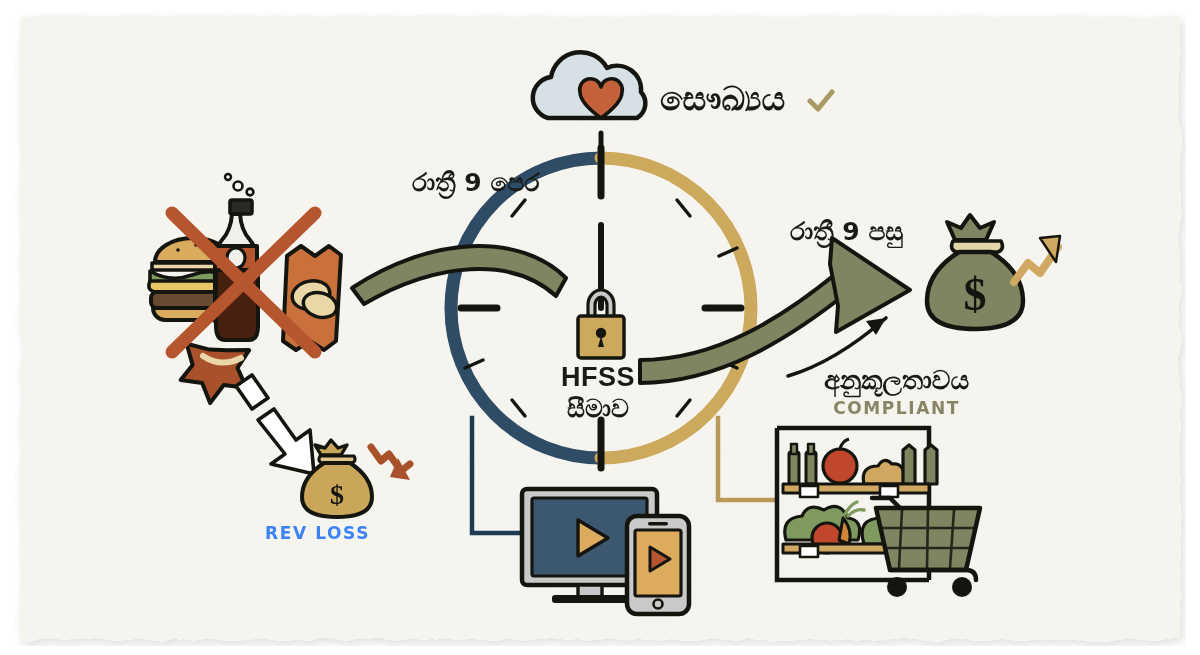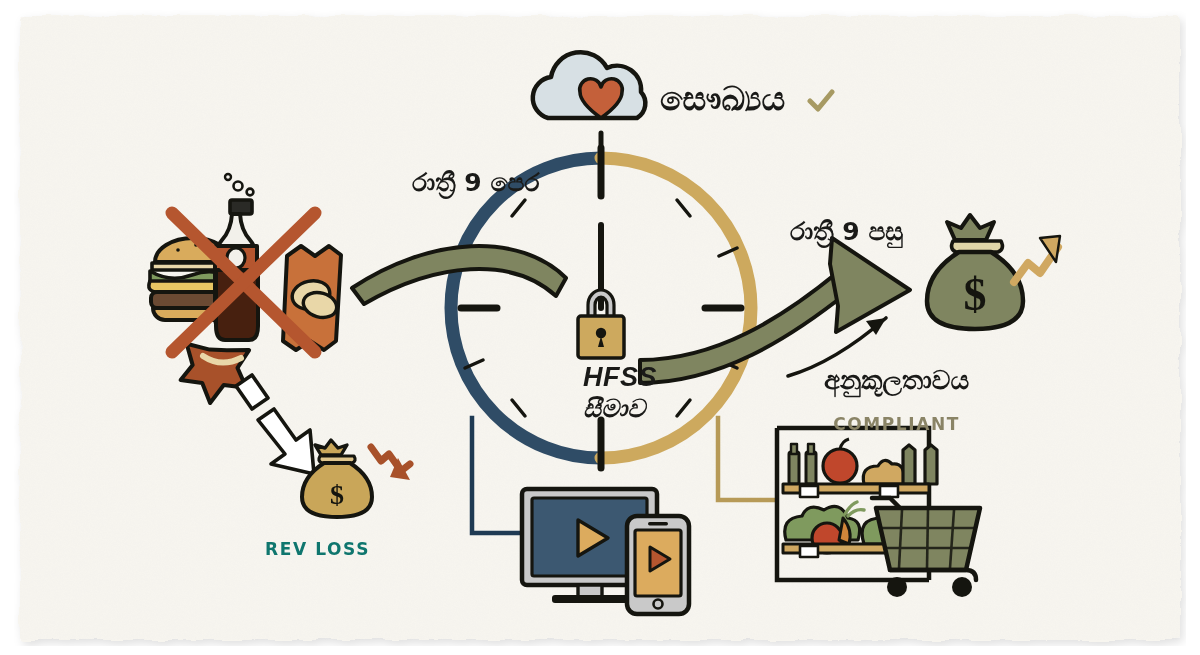--- a/index.html
+++ b/index.html
@@ -41,34 +41,34 @@
     text-align: center;
     white-space: nowrap;
     font-weight: 700;
   }
   .lbl .sub {
     display: block;
     font-size: 17px;
     letter-spacing: 1.6px;
     font-weight: 600;
     color: #8a8466;
-    margin-top: 18px;
+    margin-top: 2px;
   }
   .sin {
     font-family: "DejaVu Sans", "Liberation Sans", sans-serif;
   }
 
   #label-health      { left: 660px; top: 80px;  font-size: 33px; }
   #label-before-nine { left: 364px; top: 168px; font-size: 25px; margin-left: 48px; }
   #label-after-nine  { left: 790px; top: 208px; font-size: 25px; margin-top: 9px; }
-  #label-hfss        { left: 583px; top: 362px; font-size: 25px; text-align: left; font-style: italic; }
+  #label-hfss        { left: 561px; top: 362px; font-size: 25px; text-align: center; }
   #label-hfss .t1    { font-family: "Liberation Sans", sans-serif; font-size: 27px; letter-spacing: .5px; }
   #label-compliant   { left: 824px; top: 365px; font-size: 26px; }
   #label-revloss     { left: 265px; top: 521px; font-size: 26px; }
-  #label-revloss .sub{ color: #0f766e; }
+  #label-revloss .sub{ color: #3b82f6; }
 
   .chk {
     display: inline-block;
     vertical-align: middle;
     margin-left: 9px;
   }
 </style>
 </head>
 <body>
 

